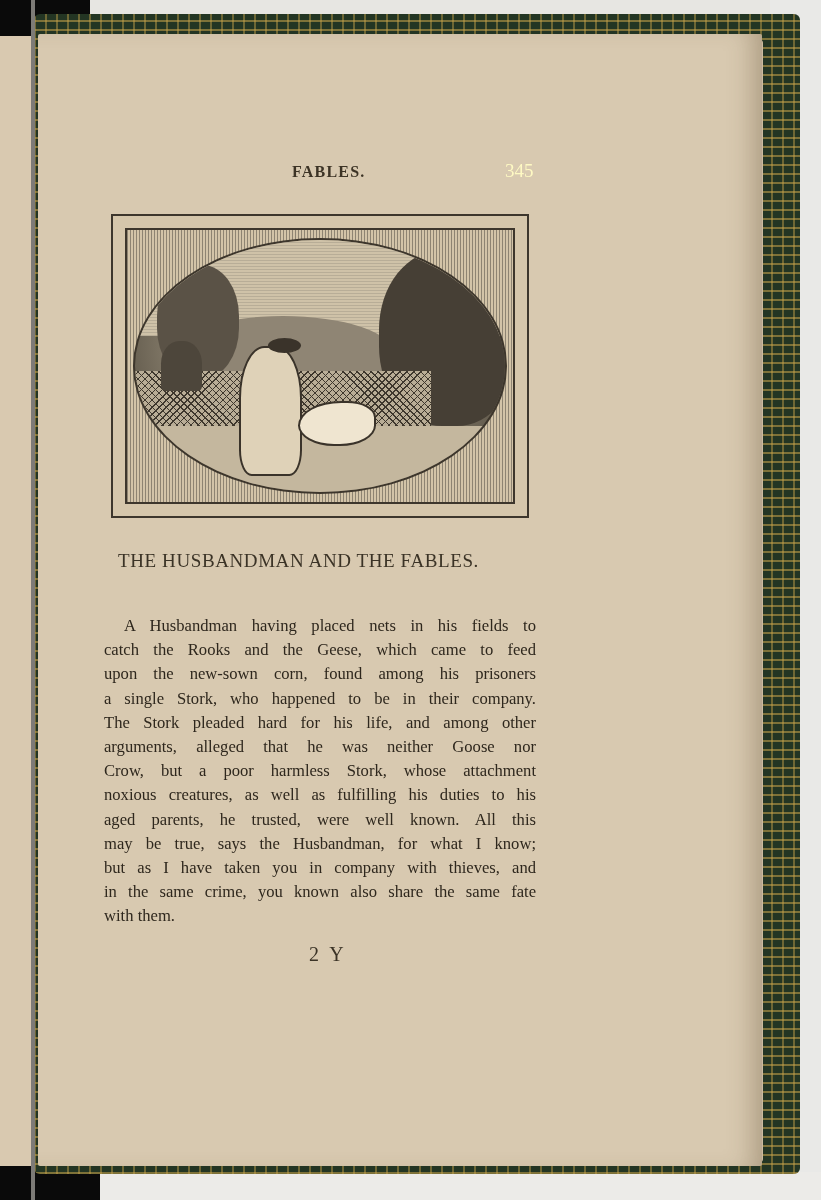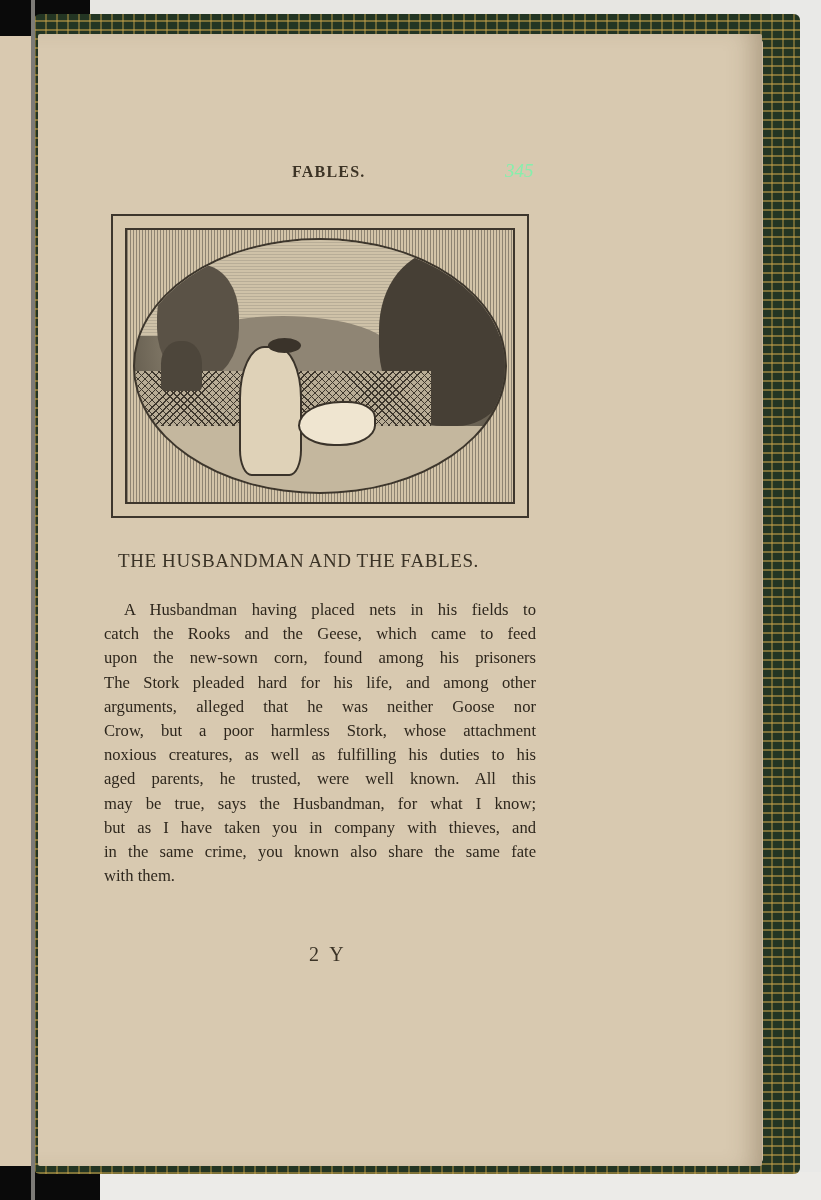--- a/index.html
+++ b/index.html
@@ -12,41 +12,41 @@
       repeating-linear-gradient(0deg, rgba(201,164,74,0.55) 0 2px, transparent 2px 9px),
       repeating-linear-gradient(90deg, rgba(201,164,74,0.45) 0 2px, transparent 2px 11px),
       #233523; }
   .left-page { position:absolute; left:0; top:36px; width:34px; height:1130px; background:#d9c9b0; }
   .gutter-line { position:absolute; left:31px; top:0; width:4px; height:1200px; background:#7d7b77; }
   .page { position:absolute; left:38px; top:34px; width:724px; height:1132px; background:#d8c9b0;
     box-shadow: inset -22px 0 26px -14px rgba(90,70,40,0.35); border-radius:2px; }
   .page-edge { position:absolute; left:733px; top:40px; width:30px; height:1122px;
     background: repeating-linear-gradient(90deg, #e2d5bd 0 3px, #cbbba0 3px 5px); border-radius:0 3px 3px 0; }
   .running-head { position:absolute; left:292px; top:163px; font-size:16px; letter-spacing:1.2px; color:#3c3325; font-weight:bold; }
-  .page-number { position:absolute; left:505px; top:160px; font-size:19px; font-style:italic; color:#86efac; }
+  .page-number { position:absolute; left:505px; top:160px; font-size:19px; color:#fef9c3; }
   .engraving { position:absolute; left:111px; top:214px; width:418px; height:304px; border:2px solid #3d362c; box-sizing:border-box; background:#d5c6ab; }
   .engraving-inner { position:absolute; left:12px; top:12px; right:12px; bottom:12px; border:2px solid #3d362c;
     background: repeating-linear-gradient(90deg, #8e8472 0 1px, #d3c4a8 1px 3px); }
   .oval { position:absolute; left:6px; top:8px; right:6px; bottom:8px; border-radius:50%; border:2px solid #3d362c;
     background: radial-gradient(ellipse at 50% 40%, #cfc0a3 0%, #a89d88 35%, #6c6455 70%, #4b453b 100%); overflow:hidden; }
   .sky { position:absolute; left:0; top:0; width:100%; height:38%; background: repeating-linear-gradient(0deg, #b8ad97 0 1px, #cfc2a8 1px 3px); }
   .hill { position:absolute; left:10%; top:30%; width:60%; height:30%; border-radius:50% 50% 0 0; background:#8f8574; }
   .tree-right { position:absolute; right:-4%; top:4%; width:38%; height:70%; border-radius:45%; background:#463f35; }
   .tree-left { position:absolute; left:6%; top:10%; width:22%; height:45%; border-radius:45%; background:#5a5246; }
   .net { position:absolute; left:0; top:52%; width:80%; height:22%;
     background: repeating-linear-gradient(45deg, #3e372d 0 1px, transparent 1px 5px), repeating-linear-gradient(-45deg, #3e372d 0 1px, transparent 1px 5px), #b9ad96; }
   .ground { position:absolute; left:0; top:74%; width:100%; height:26%; background:#c4b79e; }
   .man { position:absolute; left:28%; top:42%; width:16%; height:50%; border-radius:40% 40% 20% 20%; background:#dfd2b8; border:2px solid #3a332a; }
   .hat { position:absolute; left:36%; top:39%; width:9%; height:6%; border-radius:50%; background:#3a332a; }
   .stork { position:absolute; left:44%; top:64%; width:20%; height:16%; border-radius:60% 40% 50% 50%; background:#efe5d0; border:2px solid #3a332a; }
   .boy { position:absolute; left:7%; top:40%; width:11%; height:20%; border-radius:45% 45% 10% 10%; background:#4d463b; }
   .title { position:absolute; left:118px; top:550px; font-size:19px; letter-spacing:0.6px; color:#3b3326; white-space:nowrap; }
   .body-text { position:absolute; left:104px; top:598px; width:432px; font-size:16.6px; line-height:24.2px; color:#2e271d; text-align:justify; }
   .body-text .line { display:block; text-align:justify; text-align-last:justify; height:24.2px; white-space:nowrap; }
-  .body-text .line.first { text-indent:20px; }
+  .body-text .line.first { text-indent:20px;margin-top:16px; }
   .body-text .line.last { text-align-last:left; }
   .signature { position:absolute; left:309px; top:943px; font-size:20px; letter-spacing:3px; color:#3b3326; }
 </style>
 </head>
 <body>
 
 <div class="backdrop-top"></div>
 <div class="backdrop-right"></div>
 <div class="backdrop-bottom"></div>
 <div class="board"></div>
@@ -75,20 +75,21 @@
     </div>
   </div>
 </div>
 
 <div class="title">THE HUSBANDMAN AND THE FABLES.</div>
 
 <div class="body-text">
   <span class="line first">A Husbandman having placed nets in his fields to</span>
   <span class="line">catch the Rooks and the Geese, which came to feed</span>
   <span class="line">upon the new-sown corn, found among his prisoners</span>
+  <span class="line">a single Stork, who happened to be in their company.</span>
   <span class="line">The Stork pleaded hard for his life, and among other</span>
   <span class="line">arguments, alleged that he was neither Goose nor</span>
   <span class="line">Crow, but a poor harmless Stork, whose attachment</span>
   <span class="line">noxious creatures, as well as fulfilling his duties to his</span>
   <span class="line">aged parents, he trusted, were well known.  All this</span>
   <span class="line">may be true, says the Husbandman, for what I know;</span>
   <span class="line">but as I have taken you in company with thieves, and</span>
   <span class="line">in the same crime, you known also share the same fate</span>
   <span class="line last">with them.</span>
 </div>

